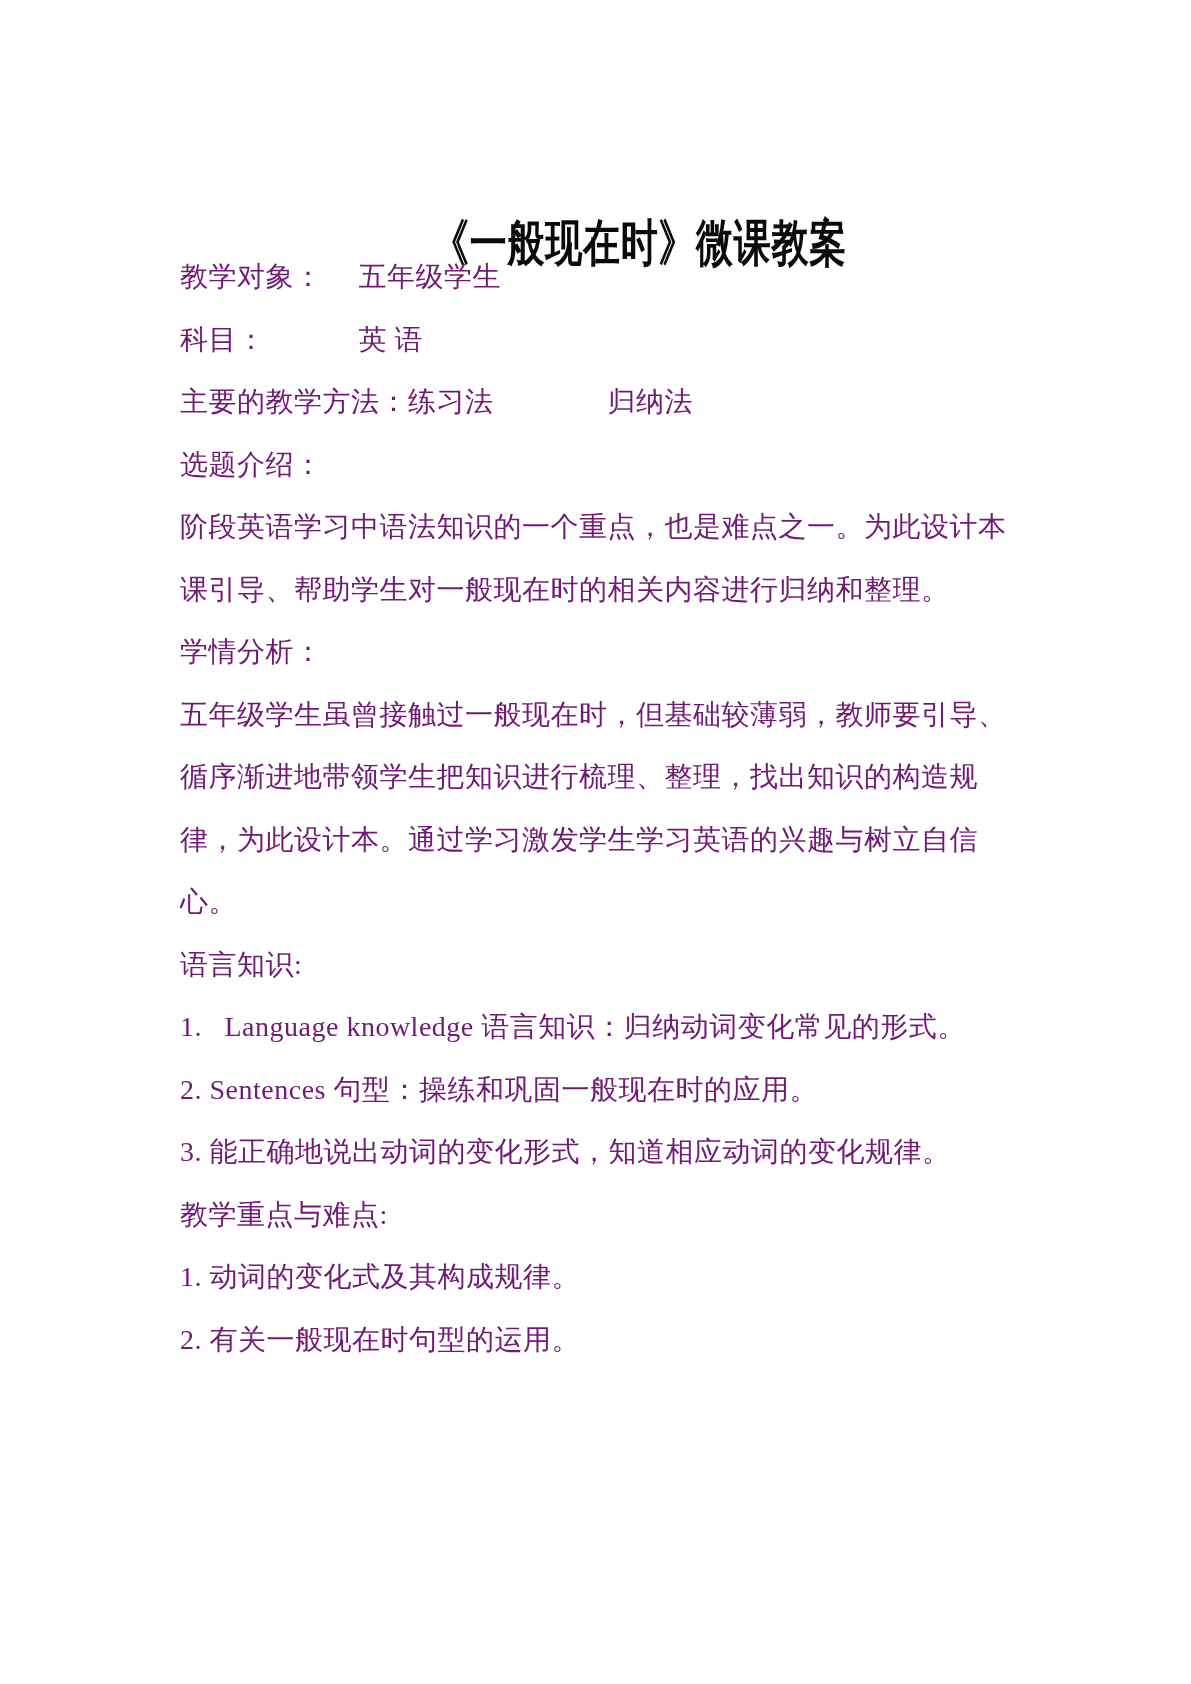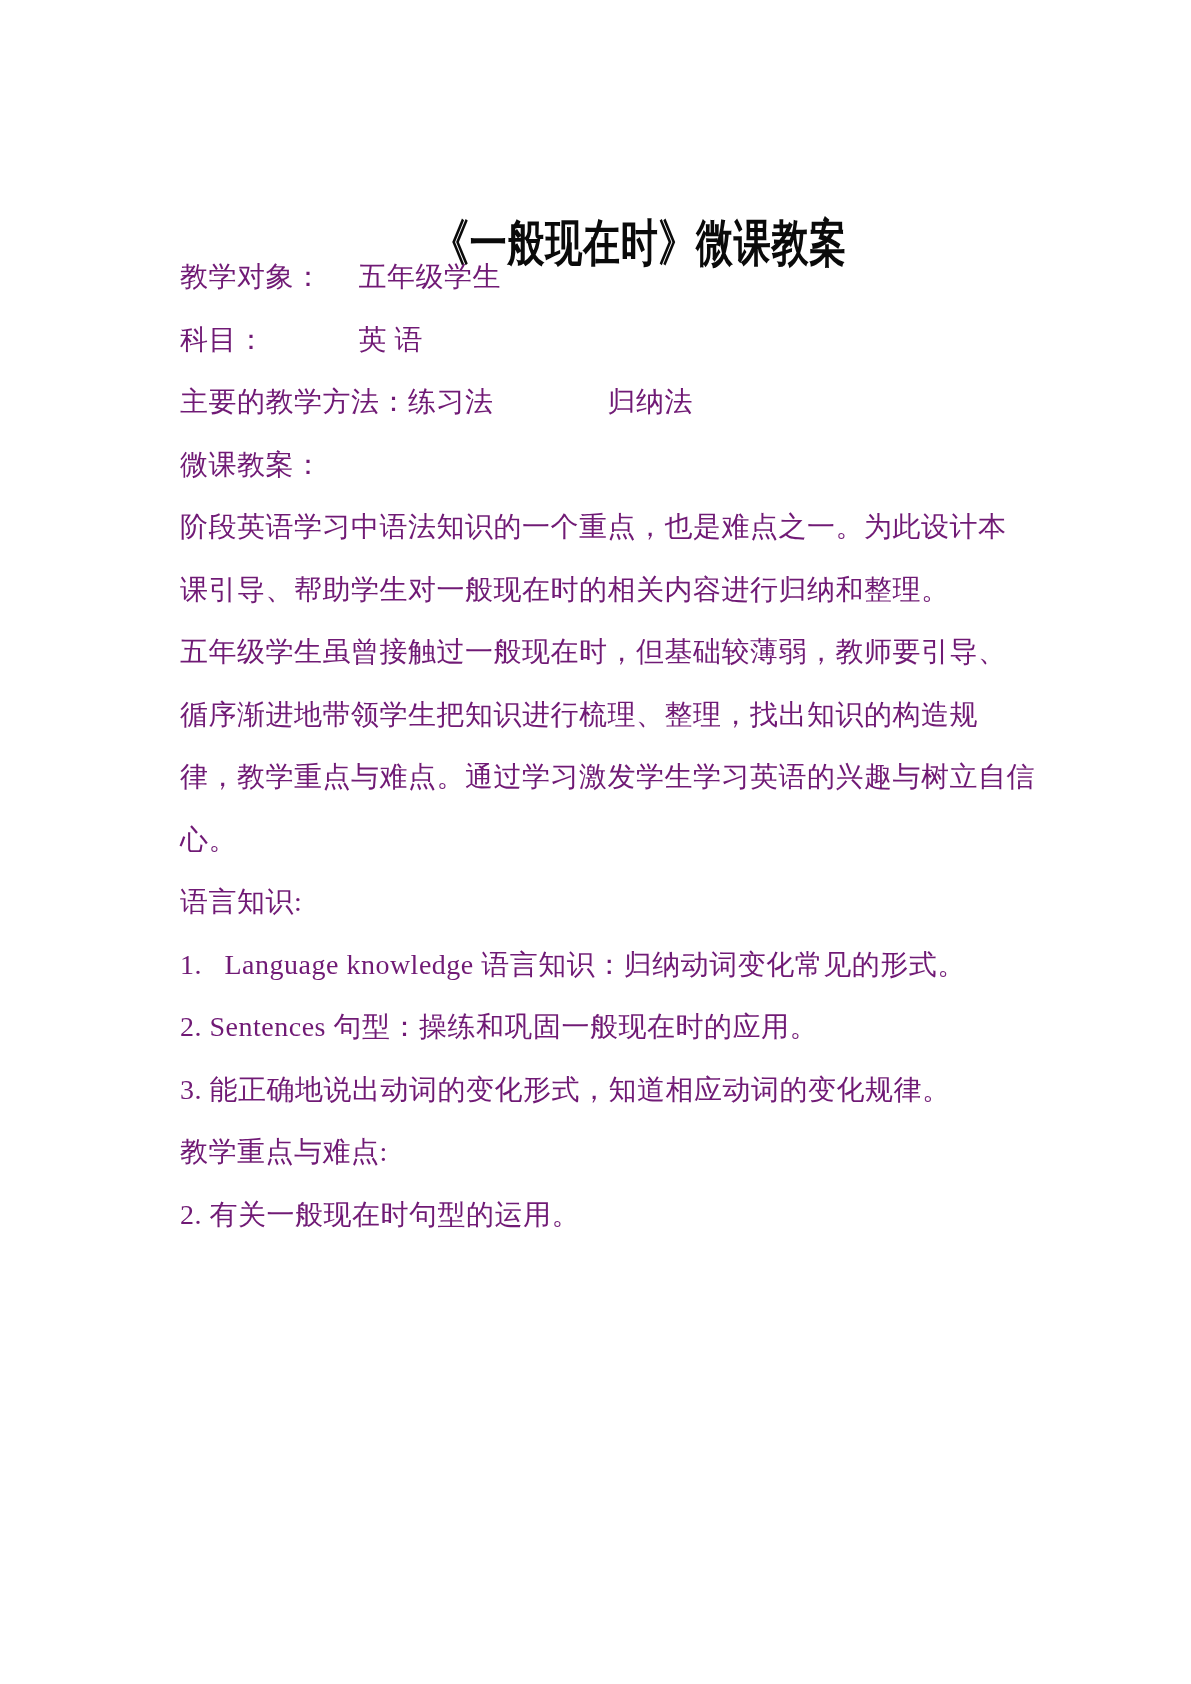--- a/index.html
+++ b/index.html
@@ -59,28 +59,30 @@
 <div class="page">
 
   <div class="doc-title">
     <span class="squeeze">《一般现在时》微课教案</span>
   </div>
 
   <div class="content">
     <div class="line">教学对象：　 五年级学生</div>
     <div class="line">科目：　　　 英 语</div>
     <div class="line">主要的教学方法：练习法　　　　归纳法</div>
-    <div class="line">微课教案：</div>
+    <div class="line">选题介绍：</div>
     <div class="line">阶段英语学习中语法知识的一个重点，也是难点之一。为此设计本</div>
     <div class="line">课引导、帮助学生对一般现在时的相关内容进行归纳和整理。</div>
+    <div class="line">学情分析：</div>
     <div class="line">五年级学生虽曾接触过一般现在时，但基础较薄弱，教师要引导、</div>
     <div class="line">循序渐进地带领学生把知识进行梳理、整理，找出知识的构造规</div>
-    <div class="line">律，教学重点与难点。通过学习激发学生学习英语的兴趣与树立自信</div>
+    <div class="line">律，为此设计本。通过学习激发学生学习英语的兴趣与树立自信</div>
     <div class="line">心。</div>
     <div class="line">语言知识:</div>
     <div class="line">1.   Language knowledge 语言知识：归纳动词变化常见的形式。</div>
     <div class="line">2. Sentences 句型：操练和巩固一般现在时的应用。</div>
     <div class="line">3. 能正确地说出动词的变化形式，知道相应动词的变化规律。</div>
     <div class="line">教学重点与难点:</div>
+    <div class="line">1. 动词的变化式及其构成规律。</div>
     <div class="line">2. 有关一般现在时句型的运用。</div>
   </div>
 
 </div>
 
 </body></html>

